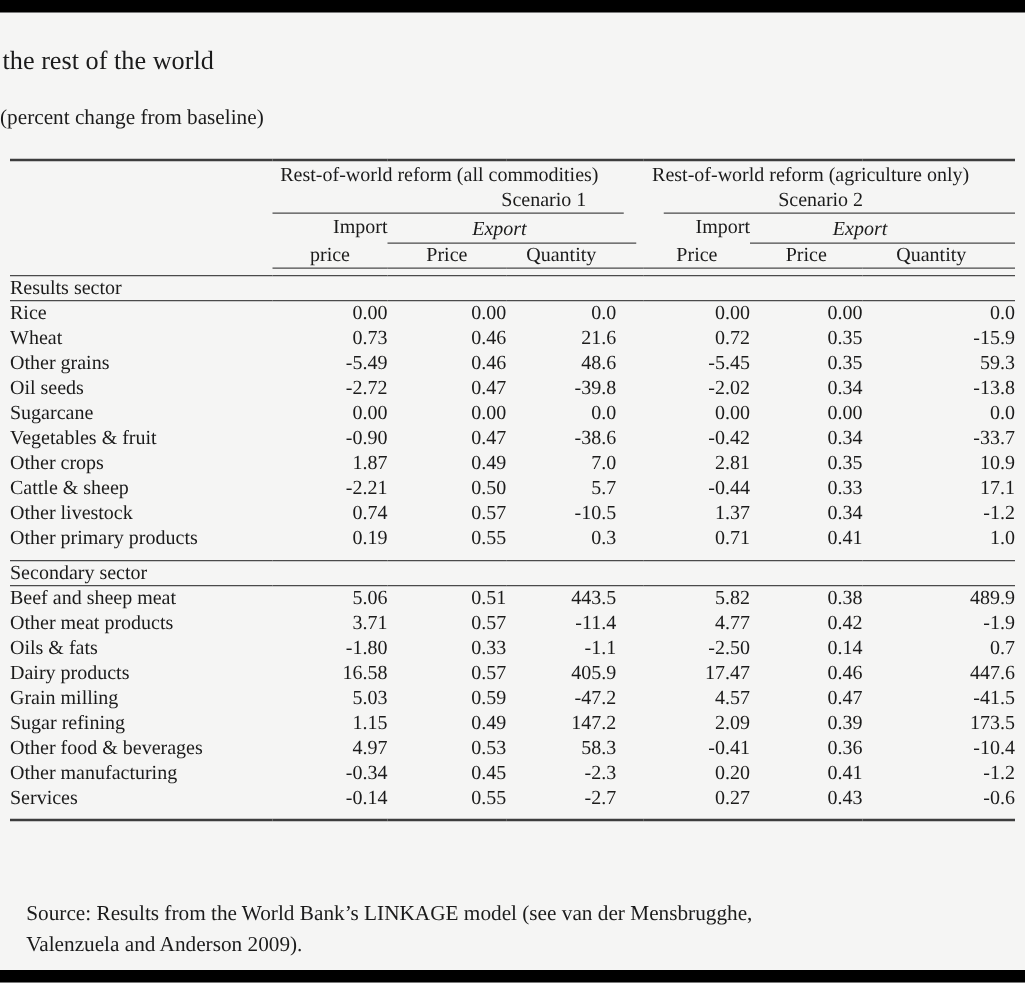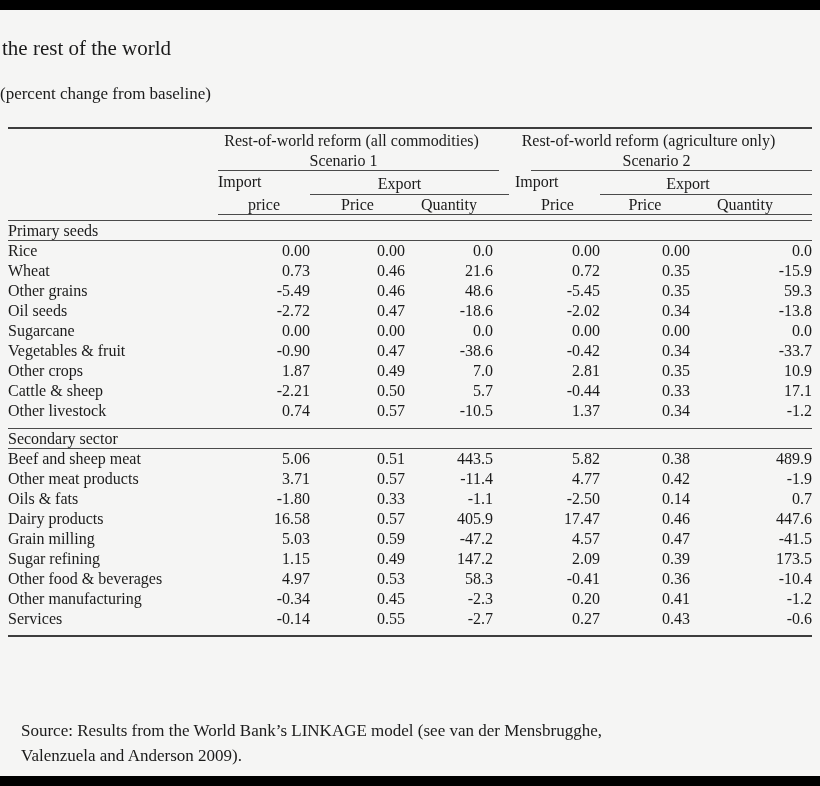--- a/index.html
+++ b/index.html
@@ -26,26 +26,26 @@
     table-layout: fixed;
     border-top: 2px solid #3d3d3d;
     font-size: 16px;
   }
   table.main th { font-weight: normal; padding: 0; }
   table.main td { padding: 0; }
 
   tr.grp-row th { height: 23px; line-height: 23px; text-align: center; white-space: nowrap; padding-right: 30px; }
   tr.scen-row th { height: 19px; vertical-align: bottom; }
   .scen-rule { line-height: 18px; text-align: center; border-bottom: 1.5px solid #4a4a4a; padding-right: 30px; }
-  .scen-rule.s1 { margin-right: 16px; }
+  .scen-rule.s1 { margin-right: 16px; text-align: right; }
   .scen-rule.s2 { margin-left: 16px; }
 
   tr.subhead-row th { height: 22px; vertical-align: bottom; }
-  tr.subhead-row th.imp { line-height: 22px; text-align: left; padding-bottom: 2px; }
-  .exp-rule { line-height: 20px; text-align: center; border-bottom: 1.5px solid #4a4a4a; }
+  tr.subhead-row th.imp { line-height: 22px; text-align: right; padding-bottom: 2px; }
+  .exp-rule { line-height: 20px; text-align: center; border-bottom: 1.5px solid #4a4a4a; font-style: italic; }
   .exp-rule.s1 { padding-right: 20px; margin-right: 6px; }
   .exp-rule.s2 { padding-right: 36px; }
 
   tr.units-row th { height: 19px; line-height: 19px; text-align: center; border-bottom: 1.5px solid #4a4a4a; }
   tr.units-row th.qh1 { padding-right: 22px; }
   tr.units-row th.qh2 { padding-right: 12px; }
 
   tbody tr.rule-row td { border-bottom: 1.5px solid #4a4a4a; }
   tbody tr.rule-row.head-gap td { height: 6px; }
   tbody tr.rule-row.pre-section td { height: 7px; }
@@ -115,21 +115,21 @@
       <th>Price</th>
       <th>Price</th>
       <th class="qh2">Quantity</th>
     </tr>
   </thead>
   <tbody id="table-rows">
       <tr class="rule-row head-gap">
         <td colspan="7"></td>
       </tr>
       <tr class="section-row">
-        <td class="section-label" colspan="7">Primary seeds</td>
+        <td class="section-label" colspan="7">Results sector</td>
       </tr>
       <tr class="data-row">
         <td class="row-label">Rice</td>
         <td class="num">0.00</td>
         <td class="num">0.00</td>
         <td class="num q1">0.0</td>
         <td class="num">0.00</td>
         <td class="num">0.00</td>
         <td class="num">0.0</td>
       </tr>
@@ -148,21 +148,21 @@
         <td class="num">0.46</td>
         <td class="num q1">48.6</td>
         <td class="num">-5.45</td>
         <td class="num">0.35</td>
         <td class="num">59.3</td>
       </tr>
       <tr class="data-row">
         <td class="row-label">Oil seeds</td>
         <td class="num">-2.72</td>
         <td class="num">0.47</td>
-        <td class="num q1">-18.6</td>
+        <td class="num q1">-39.8</td>
         <td class="num">-2.02</td>
         <td class="num">0.34</td>
         <td class="num">-13.8</td>
       </tr>
       <tr class="data-row">
         <td class="row-label">Sugarcane</td>
         <td class="num">0.00</td>
         <td class="num">0.00</td>
         <td class="num q1">0.0</td>
         <td class="num">0.00</td>
@@ -198,20 +198,29 @@
       </tr>
       <tr class="data-row">
         <td class="row-label">Other livestock</td>
         <td class="num">0.74</td>
         <td class="num">0.57</td>
         <td class="num q1">-10.5</td>
         <td class="num">1.37</td>
         <td class="num">0.34</td>
         <td class="num">-1.2</td>
       </tr>
+      <tr class="data-row">
+        <td class="row-label">Other primary products</td>
+        <td class="num">0.19</td>
+        <td class="num">0.55</td>
+        <td class="num q1">0.3</td>
+        <td class="num">0.71</td>
+        <td class="num">0.41</td>
+        <td class="num">1.0</td>
+      </tr>
       <tr class="rule-row pre-section">
         <td colspan="7"></td>
       </tr>
       <tr class="section-row">
         <td class="section-label" colspan="7">Secondary sector</td>
       </tr>
       <tr class="data-row">
         <td class="row-label">Beef and sheep meat</td>
         <td class="num">5.06</td>
         <td class="num">0.51</td>

